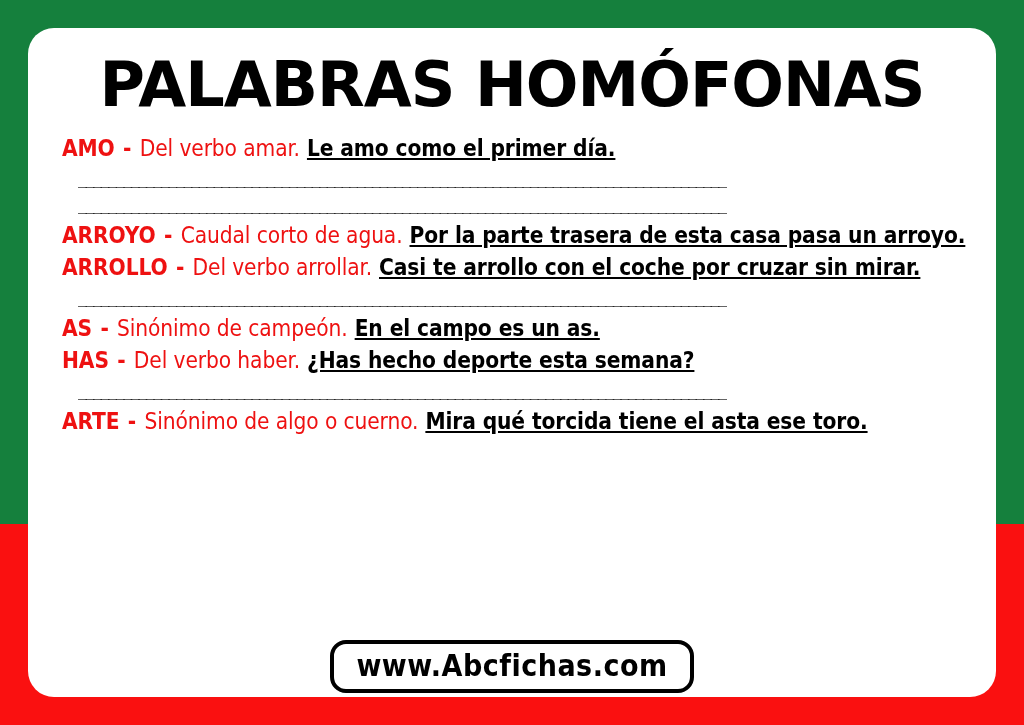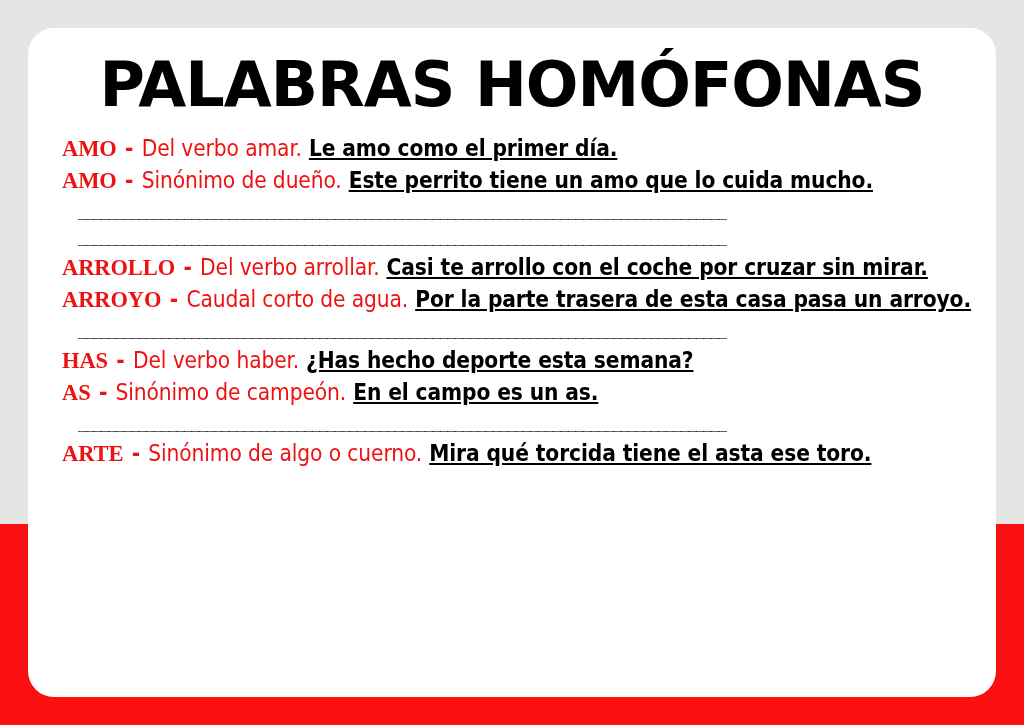--- a/index.html
+++ b/index.html
@@ -10,21 +10,21 @@
     width: 1024px;
     height: 725px;
     background: #FA1010;
     font-family: "Liberation Sans", sans-serif;
     overflow: hidden;
   }
   .poster {
     position: relative;
     width: 1024px;
     height: 524px;
-    background: #e5e5e5;
+    background: #15803d;
     box-sizing: border-box;
   }
   .card {
     position: absolute;
     left: 28px;
     top: 28px;
     width: 968px;
     height: 669px;
     background: #FFFFFF;
     border-radius: 26px;
@@ -52,21 +52,20 @@
     font-family: "DejaVu Sans Condensed", "Liberation Sans Narrow", "Liberation Sans", sans-serif;
     font-size: 22.5px;
     line-height: 1.42;
     color: #000000;
     white-space: nowrap;
     letter-spacing: -0.1px;
   }
   .word {
     color: #EE1111;
     font-weight: bold;
-    font-family: Liberation Serif, serif;
   }
   .dash {
     color: #EE1111;
     font-weight: bold;
     padding: 0 2px;
   }
   .meaning {
     color: #EE1111;
     font-weight: normal;
   }
@@ -111,36 +110,38 @@
 <body>
 
 <div class="poster">
   <div class="card">
 
     <h1 class="title">PALABRAS HOMÓFONAS</h1>
 
     <div class="entries" id="entries">
         <div class="entry-group">
           <div class="line"><span class="word">AMO</span> <span class="dash">-</span> <span class="meaning">Del verbo amar.</span><span class="example">Le amo como el primer día.</span></div>
-          <div class="line"><span class="word">AMO</span> <span class="dash">-</span> <span class="meaning">Sinónimo de dueño.</span><span class="example">Este perrito tiene un amo que lo cuida mucho.</span></div>
         </div>
         <div class="divider">______________________________________________________________________________________</div>
         <div class="entry-group">
         </div>
         <div class="divider">______________________________________________________________________________________</div>
         <div class="entry-group">
+          <div class="line"><span class="word">ARROYO</span> <span class="dash">-</span> <span class="meaning">Caudal corto de agua.</span><span class="example">Por la parte trasera de esta casa pasa un arroyo.</span></div>
           <div class="line"><span class="word">ARROLLO</span> <span class="dash">-</span> <span class="meaning">Del verbo arrollar.</span><span class="example">Casi te arrollo con el coche por cruzar sin mirar.</span></div>
-          <div class="line"><span class="word">ARROYO</span> <span class="dash">-</span> <span class="meaning">Caudal corto de agua.</span><span class="example">Por la parte trasera de esta casa pasa un arroyo.</span></div>
         </div>
         <div class="divider">______________________________________________________________________________________</div>
         <div class="entry-group">
+          <div class="line"><span class="word">AS</span> <span class="dash">-</span> <span class="meaning">Sinónimo de campeón.</span><span class="example">En el campo es un as.</span></div>
           <div class="line"><span class="word">HAS</span> <span class="dash">-</span> <span class="meaning">Del verbo haber.</span><span class="example">¿Has hecho deporte esta semana?</span></div>
-          <div class="line"><span class="word">AS</span> <span class="dash">-</span> <span class="meaning">Sinónimo de campeón.</span><span class="example">En el campo es un as.</span></div>
         </div>
         <div class="divider">______________________________________________________________________________________</div>
         <div class="entry-group">
           <div class="line"><span class="word">ARTE</span> <span class="dash">-</span> <span class="meaning">Sinónimo de algo o cuerno.</span><span class="example">Mira qué torcida tiene el asta ese toro.</span></div>
         </div>
       </div>
 
+    <div class="footer">
+      <div class="footer-badge">www.Abcfichas.com</div>
+    </div>
 
   </div>
 </div>
 
 </body></html>

